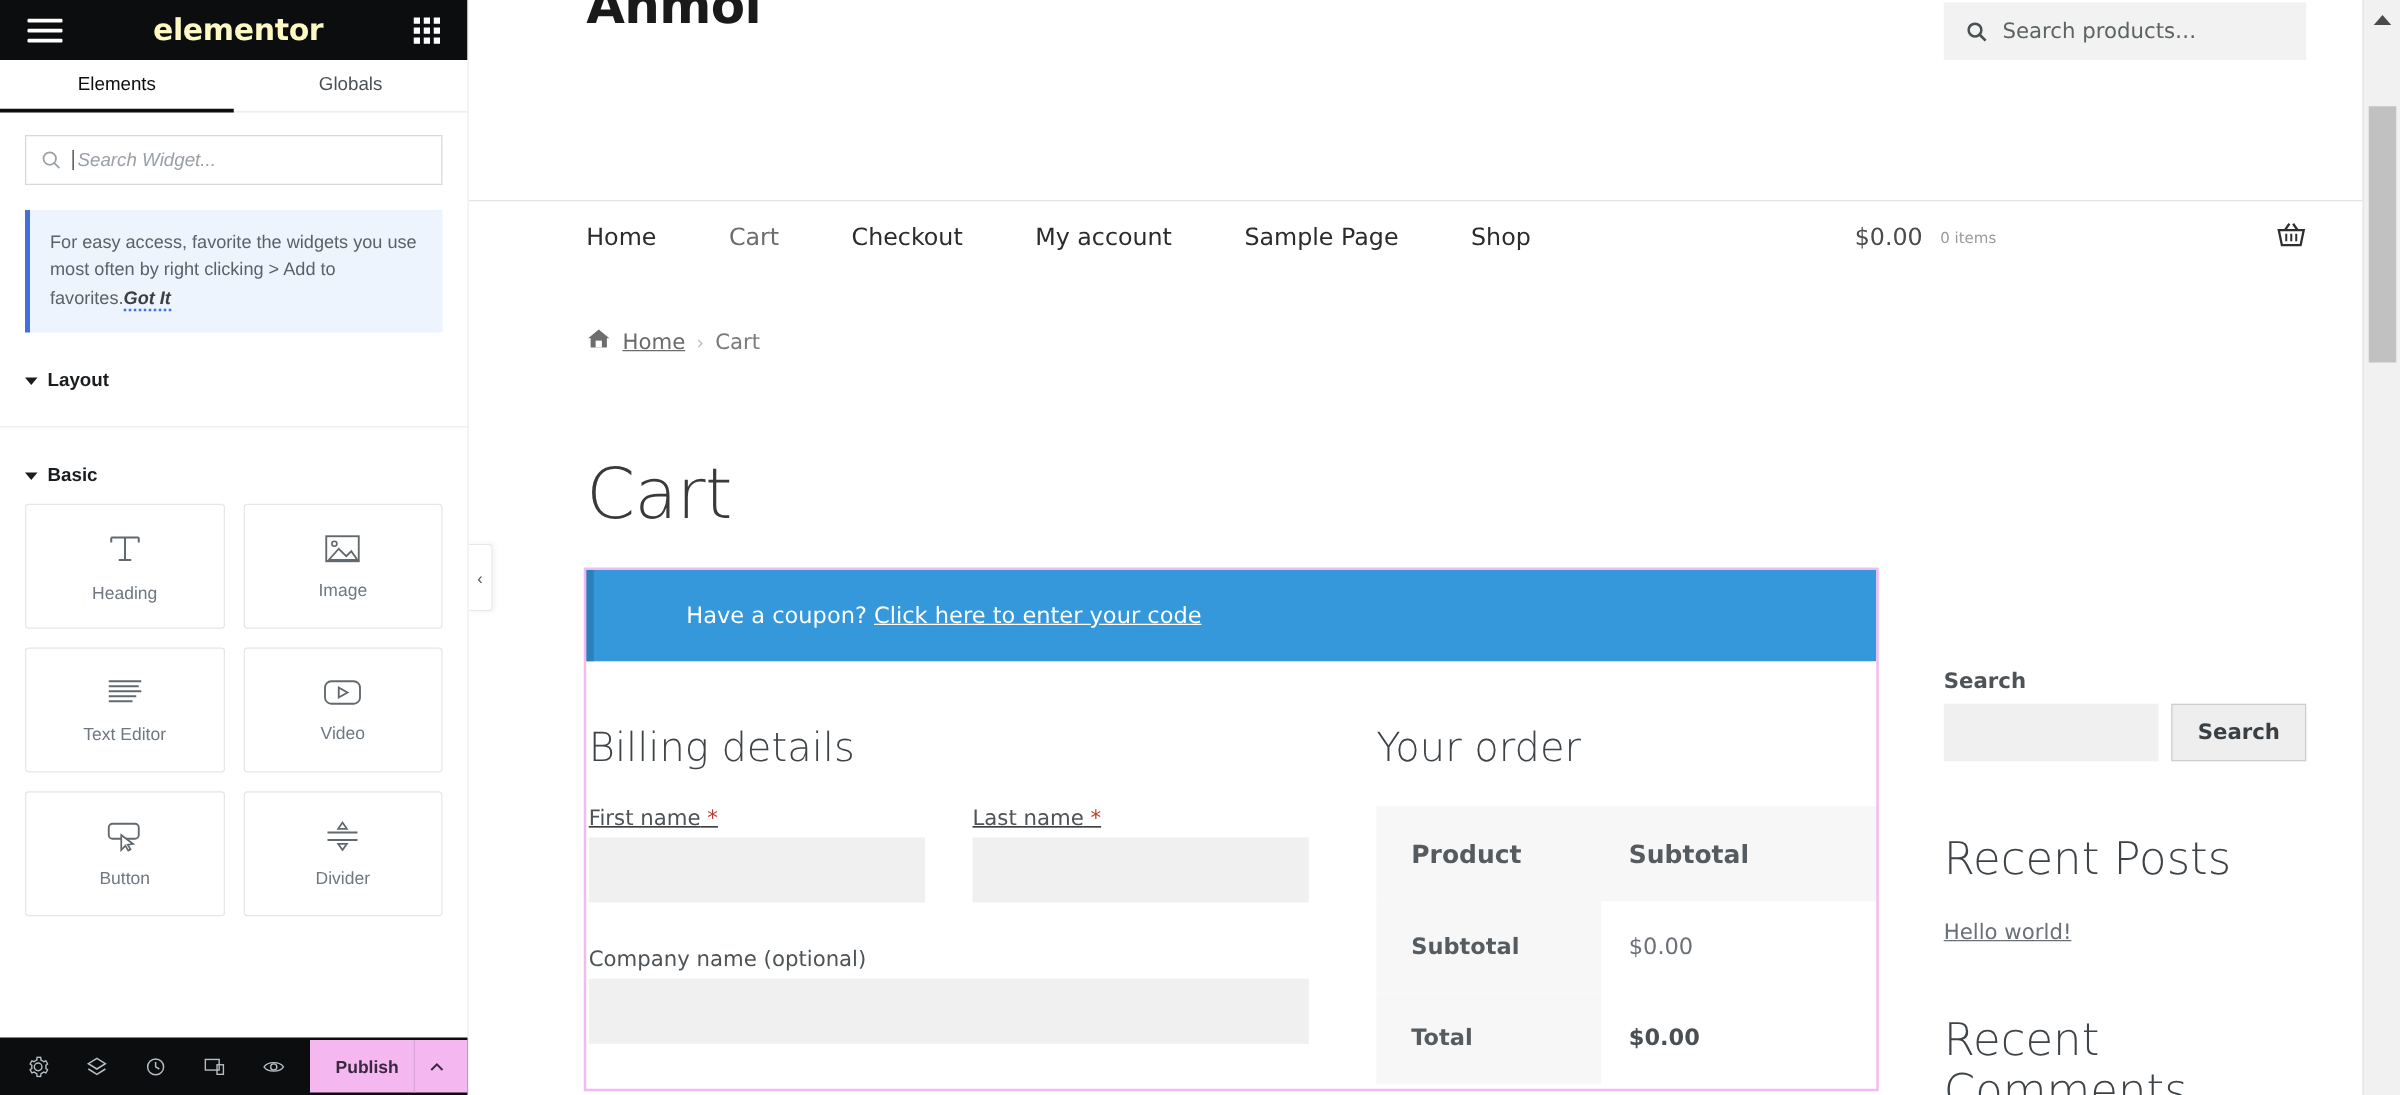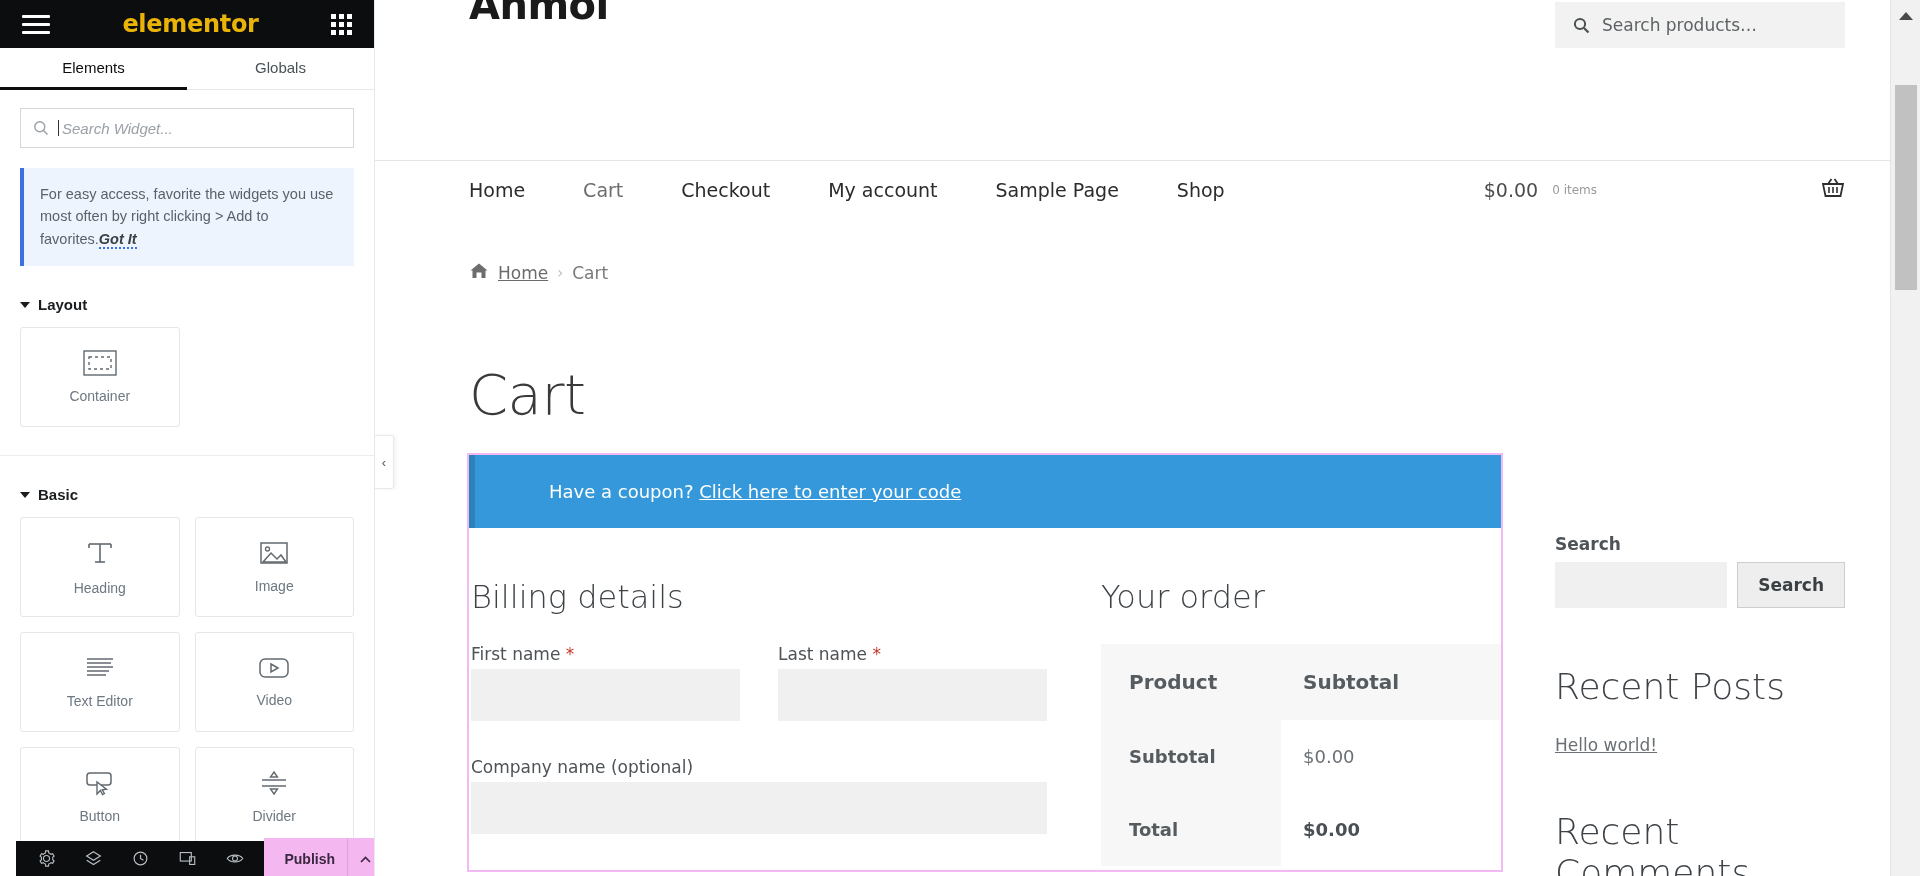--- a/index.html
+++ b/index.html
@@ -21,21 +21,21 @@
   }
   #panel-header {
     height: 48px; background: #0c0d0e; color: #fff;
     display: flex; align-items: center; justify-content: space-between;
     padding: 0 22px; flex: 0 0 48px;
   }
   .hamburger { width: 28px; display: flex; flex-direction: column; gap: 5px; cursor: pointer; }
   .hamburger i { display: block; height: 3px; background: #fff; border-radius: 1px; }
   .el-logo {
     font-size: 24px; font-weight: bold; letter-spacing: -0.3px;
-    color: #eab308; font-family: "DejaVu Sans", sans-serif;
+    color: #fef9c3; font-family: "DejaVu Sans", sans-serif;
   }
   .grid-icon { display: grid; grid-template-columns: repeat(3, 5px); grid-gap: 3px; cursor: pointer; }
   .grid-icon b { display: block; width: 5px; height: 5px; background: #fff; }
 
   #panel-tabs {
     display: flex; flex: 0 0 42px; height: 42px;
     border-bottom: 1px solid #e6e9ec; background: #fff;
   }
   .ptab {
     flex: 1; display: flex; align-items: center; justify-content: center;
@@ -87,21 +87,21 @@
   .wcard {
     border: 1px solid #e4e6e8; background: #fff; border-radius: 3px;
     height: 100px; display: flex; flex-direction: column;
     align-items: center; justify-content: center; gap: 12px;
     cursor: grab;
   }
   .wcard .wlabel { font-size: 14px; color: #6d7882; }
   .hr-sec { height: 1px; background: #eaecee; margin: 28px 0 0 0; }
 
   #panel-footer {
-    position: absolute; left: 16px; bottom: 0; width: 375px; height: 35px;
+    position: absolute; left: 0; bottom: 0; width: 375px; height: 46px;
     background: #0c0d0e; display: flex; align-items: center;
     z-index: 5;
   }
   .foot-icons { display: flex; align-items: center; gap: 30px; padding-left: 22px; flex: 1; }
   .foot-icons span { color: #b7bec5; display: flex; align-items: center; cursor: pointer; }
   .publish-btn {
     background: #f4b7f0; color: #3a2740; height: 42px;
     display: flex; align-items: center; gap: 12px;
     padding: 0 20px; font-size: 14px; font-weight: bold; cursor: pointer;
   }
@@ -199,21 +199,21 @@
     margin: 12px 0 28px 0;
   }
   .field-label {
     font-size: 17px; color: #4e5357; margin-bottom: 5px; display: block;
   }
   .req { color: #c0392b; }
   .field-input {
     background: #f0f0f0; border: none; height: 52px; width: 100%;
     display: block;
   }
-  .row2 { display: flex; gap: 38px; margin-bottom: 36px; }
+  .row2 { display: flex; gap: 38px; margin-bottom: 36px; text-decoration: underline; }
   .row2 > div { flex: 1; }
   .fld { margin-bottom: 36px; }
 
   table.order-tbl { width: 100%; border-collapse: collapse; }
   table.order-tbl th {
     background: #f7f7f7; text-align: left; font-size: 20px;
     font-weight: bold; color: #555b5f; padding: 26px 0 26px 28px;
   }
   table.order-tbl th.col2 { padding-left: 22px; }
   table.order-tbl td {
@@ -297,29 +297,20 @@
       </div>
 
       <div class="notice">
         <span>For easy access, favorite the widgets you use most often by right clicking &gt; Add to favorites.</span><b class="gotit">Got It</b>
       </div>
 
       <div class="sec">
         <div class="sec-head">
           <span class="tri"></span>
           <span>Layout</span>
-        </div>
-        <div class="wgrid">
-          <div class="wcard">
-            <svg width="34" height="26" viewBox="0 0 34 26">
-              <rect x="1" y="1" width="32" height="24" fill="none" stroke="#61696f" stroke-width="1.4"></rect>
-              <rect x="6" y="7" width="22" height="12" fill="none" stroke="#61696f" stroke-width="1.4" stroke-dasharray="3 3"></rect>
-            </svg>
-            <span class="wlabel">Container</span>
-          </div>
         </div>
       </div>
 
       <div class="hr-sec"></div>
 
       <div class="sec">
         <div class="sec-head">
           <span class="tri"></span>
           <span>Basic</span>
         </div>

